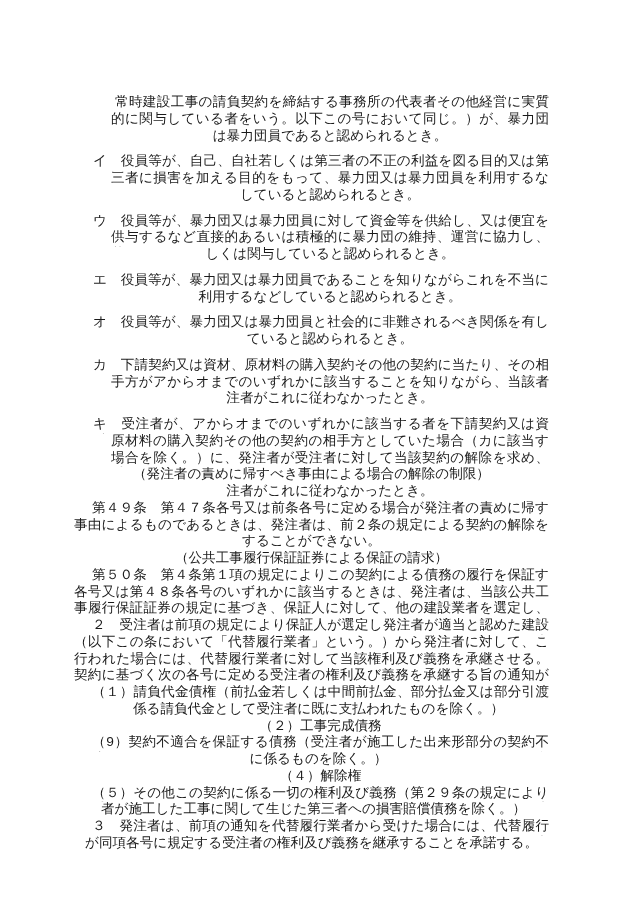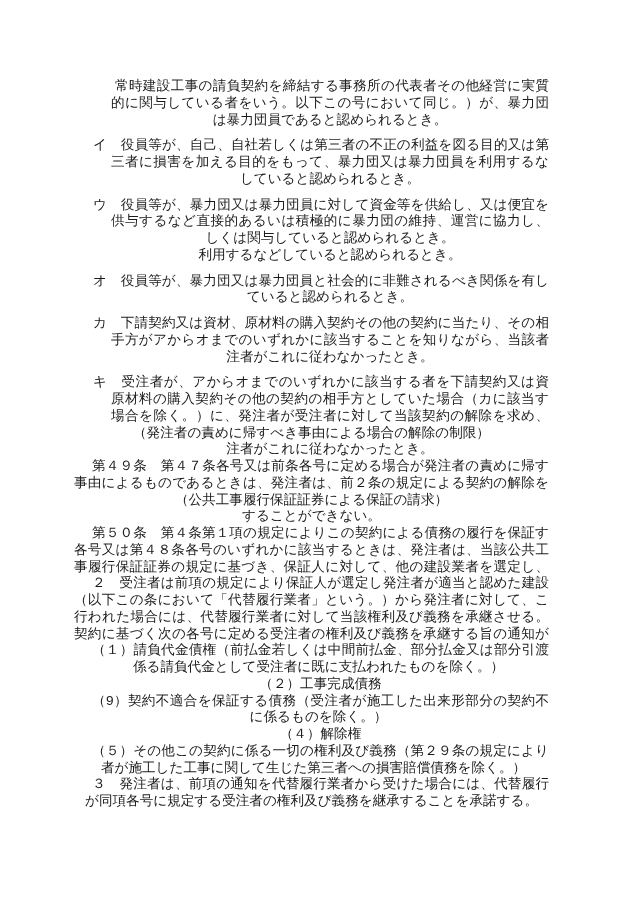--- a/index.html
+++ b/index.html
@@ -10,23 +10,23 @@
   .page {
     position: relative;
     width: 630px;
     height: 903px;
     background: #ffffff;
     overflow: hidden;
   }
   .doc {
     position: absolute;
     left: 60px;
-    top: 78px;
+    top: 95px;
     width: 489px;
-    font-family: Liberation Sans, sans-serif;
+    font-family: Liberation Mono, monospace;
     font-size: 13.6px;
     line-height: 16.75px;
     color: #1a1a1a;
   }
   .ln {
     height: 16.75px;
     overflow: hidden;
     text-align: center;
     white-space: normal;
   }
@@ -52,35 +52,36 @@
   <main class="doc">
     <div class="ln m4 fill">常時建設工事の請負契約を締結する事務所の代表者その他経営に実質</div>
     <div class="ln m3 fill">的に関与している者をいう。以下この号において同じ。）が、暴力団又</div>
     <div class="ln m3">は暴力団員であると認められるとき。</div>
     <div class="ln mk fill">イ　役員等が、自己、自社若しくは第三者の不正の利益を図る目的又は第</div>
     <div class="ln m3 fill">三者に損害を加える目的をもって、暴力団又は暴力団員を利用するなど</div>
     <div class="ln m3">していると認められるとき。</div>
     <div class="ln mk fill">ウ　役員等が、暴力団又は暴力団員に対して資金等を供給し、又は便宜を</div>
     <div class="ln m3 fill">供与するなど直接的あるいは積極的に暴力団の維持、運営に協力し、若</div>
     <div class="ln m3">しくは関与していると認められるとき。</div>
+    <div class="ln mk fill">エ　役員等が、暴力団又は暴力団員であることを知りながらこれを不当に</div>
     <div class="ln m3">利用するなどしていると認められるとき。</div>
     <div class="ln mk fill">オ　役員等が、暴力団又は暴力団員と社会的に非難されるべき関係を有し</div>
     <div class="ln m3">ていると認められるとき。</div>
     <div class="ln mk fill">カ　下請契約又は資材、原材料の購入契約その他の契約に当たり、その相</div>
     <div class="ln m3 fill">手方がアからオまでのいずれかに該当することを知りながら、当該者と</div>
     <div class="ln m3">注者がこれに従わなかったとき。</div>
     <div class="ln mk fill">キ　受注者が、アからオまでのいずれかに該当する者を下請契約又は資材、</div>
     <div class="ln m3 fill">原材料の購入契約その他の契約の相手方としていた場合（カに該当する</div>
     <div class="ln m3 fill">場合を除く。）に、発注者が受注者に対して当該契約の解除を求め、受</div>
     <div class="ln m1">（発注者の責めに帰すべき事由による場合の解除の制限）</div>
     <div class="ln m3">注者がこれに従わなかったとき。</div>
     <div class="ln m0 fill">第４９条　第４７条各号又は前条各号に定める場合が発注者の責めに帰すべき</div>
     <div class="ln m1 fill">事由によるものであるときは、発注者は、前２条の規定による契約の解除を</div>
+    <div class="ln m1">することができない。</div>
     <div class="ln m1">（公共工事履行保証証券による保証の請求）</div>
-    <div class="ln m1">することができない。</div>
     <div class="ln m0 fill">第５０条　第４条第１項の規定によりこの契約による債務の履行を保証する公</div>
     <div class="ln m1 fill">各号又は第４８条各号のいずれかに該当するときは、発注者は、当該公共工</div>
     <div class="ln m1 fill">事履行保証証券の規定に基づき、保証人に対して、他の建設業者を選定し、</div>
     <div class="ln m0 fill">２　受注者は前項の規定により保証人が選定し発注者が適当と認めた建設業者</div>
     <div class="ln m1 fill">（以下この条において「代替履行業者」という。）から発注者に対して、この</div>
     <div class="ln m1 fill">行われた場合には、代替履行業者に対して当該権利及び義務を承継させる。</div>
     <div class="ln m1 fill">契約に基づく次の各号に定める受注者の権利及び義務を承継する旨の通知が</div>
     <div class="ln m0 fill">（１）請負代金債権（前払金若しくは中間前払金、部分払金又は部分引渡しに</div>
     <div class="ln m2">係る請負代金として受注者に既に支払われたものを除く。）</div>
     <div class="ln m0">（２）工事完成債務</div>

